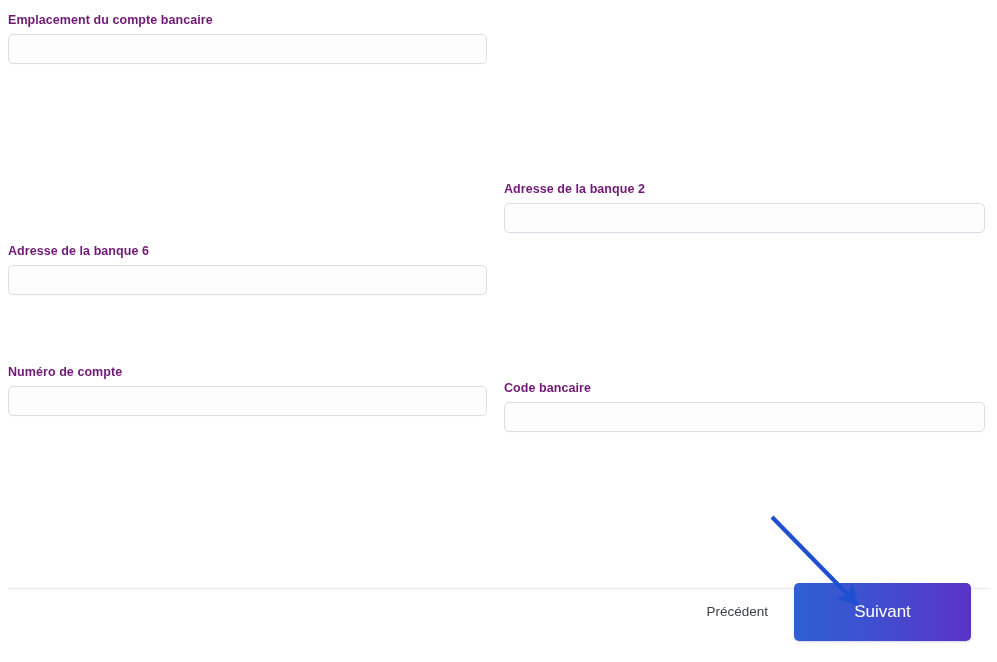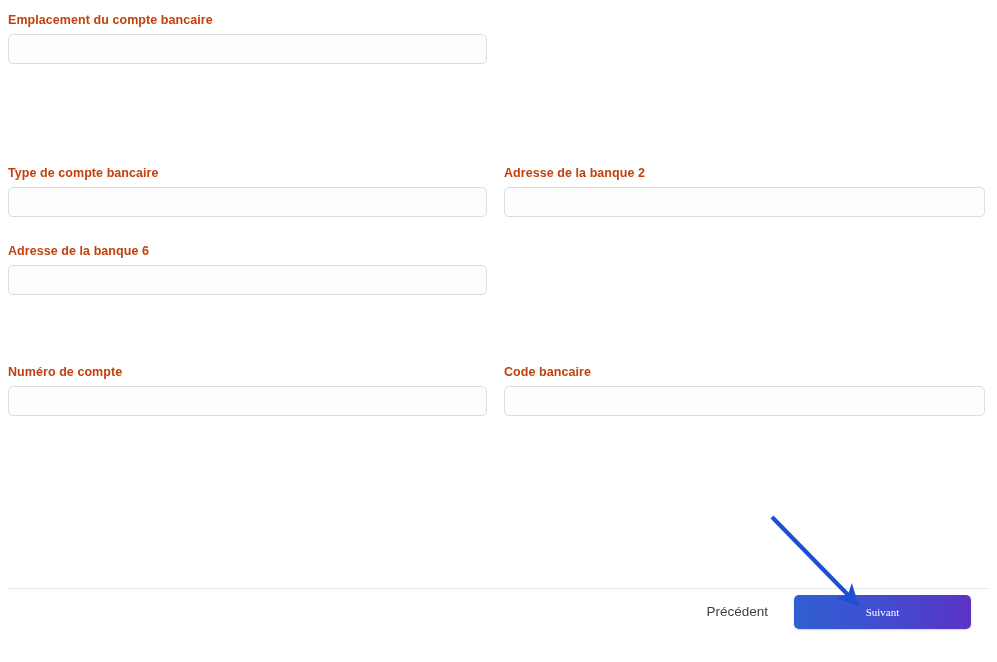--- a/index.html
+++ b/index.html
@@ -22,21 +22,21 @@
     height: 662px;
   }
 
   .field {
     position: absolute;
   }
 
   .field-label {
     font-size: 12.5px;
     line-height: 15px;
-    color: #c2410c;
+    color: #701a75;
     font-weight: 600;
     letter-spacing: 0.005em;
     white-space: nowrap;
     margin: 0 0 6px 0;
     padding: 0;
   }
 
   .field-input {
     display: block;
     box-sizing: border-box;
@@ -49,21 +49,21 @@
     font-size: 12.5px;
     color: #2c3a57;
     padding: 0 9px;
     outline: none;
     box-shadow: 0 1px 0 rgba(0,0,0,0.012);
   }
   .field-input::placeholder { color: #b8bec8; }
 
   
   .col-left  { left: 8px;  width: 479px; }
-  .col-right { left: 504px; width: 481px; }
+  .col-right { left: 504px; width: 481px; margin-top: 16px; }
   .col-full  { left: 8px;  width: 977px; }
 
   
   .row-a { top: 13px; }
   .row-b { top: 89px; }
   .row-c { top: 166px; }
   .row-d { top: 244px; }
   .row-e { top: 365px; }
   .row-f { top: 442px; }
 
@@ -97,27 +97,27 @@
     font-size: 13.5px;
     color: #3b3f46;
     cursor: pointer;
     white-space: nowrap;
     line-height: 1;
   }
 
   #next-button {
     box-sizing: border-box;
     width: 177px;
-    height: 34px;
+    height: 58px;
     border: none;
     border-radius: 5px;
     background: linear-gradient(90deg, #2f5fd2 0%, #3f4fd0 45%, #5b33c6 100%);
     color: #ffffff;
-    font-family: Liberation Serif, serif;
-    font-size: 11px;
+    font-family: Liberation Sans, sans-serif;
+    font-size: 17px;
     cursor: pointer;
     display: flex;
     align-items: center;
     justify-content: center;
     margin-right: 18px;
     box-shadow: 0 1px 2px rgba(40,40,120,0.20);
   }
 
   
   #annotation-arrow {
@@ -128,24 +128,20 @@
     pointer-events: none;
   }
 </style>
 </head>
 <body>
 
 <div id="form-root">
 
   <div class="field col-left row-a">
       <div class="field-label">Emplacement du compte bancaire</div>
-      <input type="text" class="field-input" placeholder="" style="">
-    </div>
-    <div class="field col-left row-c">
-      <div class="field-label">Type de compte bancaire</div>
       <input type="text" class="field-input" placeholder="" style="">
     </div>
     <div class="field col-right row-c">
       <div class="field-label">Adresse de la banque 2</div>
       <input type="text" class="field-input" placeholder="" style="">
     </div>
     <div class="field col-left row-d">
       <div class="field-label">Adresse de la banque 6</div>
       <input type="text" class="field-input" placeholder="" style="">
     </div>

